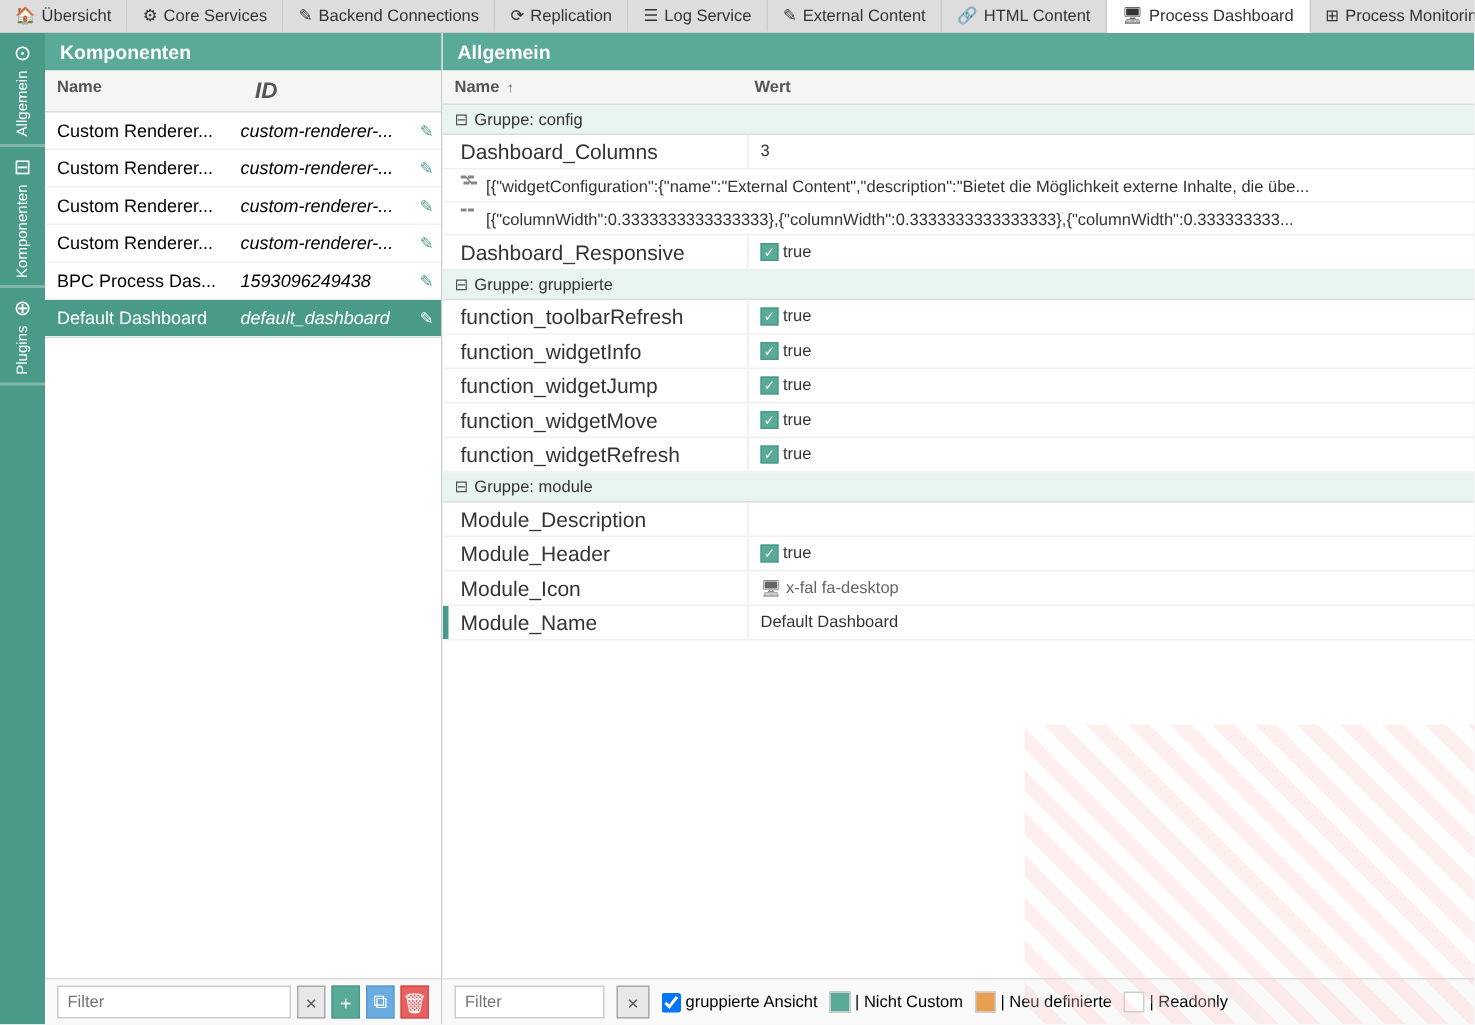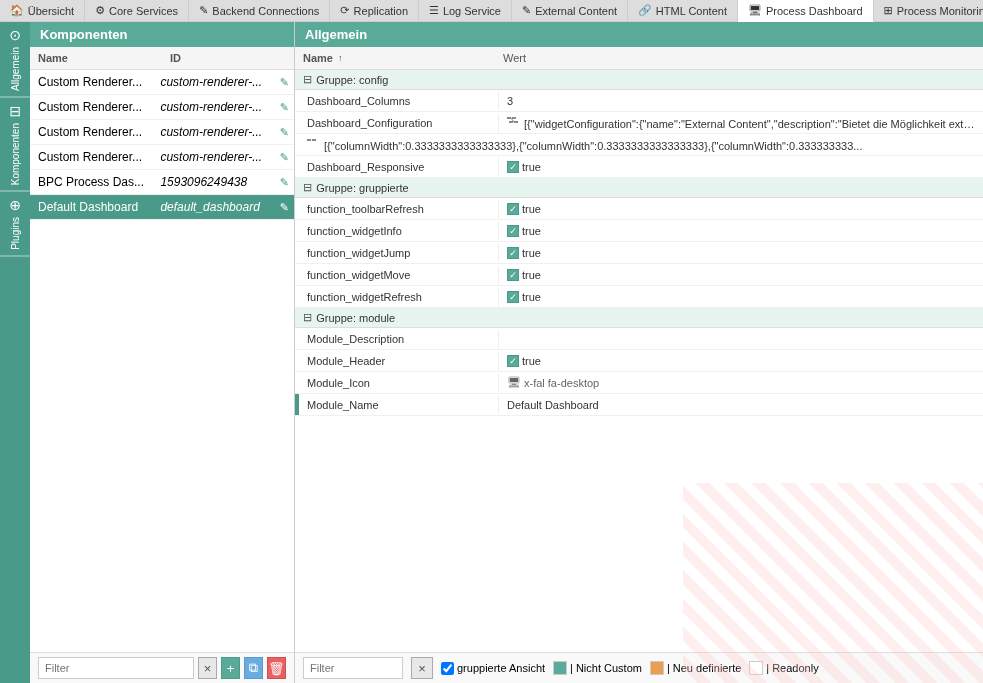--- a/index.html
+++ b/index.html
@@ -83,21 +83,22 @@
       padding: 2px 8px;
       font-weight: bold;
       color: #555;
       font-size: 11px;
     }
     .table-header .col-id {
       flex: 1;
       padding: 2px 8px;
       font-weight: bold;
       color: #555;
-      font-size: 11px;
+      font-size: 15px;
+      font-style: italic;
     }
     .table-list {
       flex: 1;
       overflow-y: auto;
     }
     .table-row {
       display: flex;
       align-items: center;
       border-bottom: 1px solid #f0f0f0;
       padding: 3px 0;
@@ -186,21 +187,21 @@
       font-weight: bold;
       color: #555;
       font-size: 11px;
       display: flex;
       align-items: center;
       gap: 3px;
     }
     .right-table-header .col-value {
       flex: 1;
       padding: 2px 8px;
-      font-weight: normal;
+      font-weight: bold;
       color: #555;
       font-size: 11px;
     }
     .right-table-body {
       flex: 1;
       overflow-y: auto;
     }
     .group-header {
       display: flex;
       align-items: center;
@@ -217,21 +218,21 @@
     }
     .data-row {
       display: flex;
       align-items: center;
       border-bottom: 1px solid #f0f0f0;
       min-height: 22px;
     }
     .data-row .prop-name {
       width: 200px;
       padding: 3px 8px;
-      font-size: 11px;
+      font-size: 14px;
       color: #333;
       border-right: 1px solid #eee;
     }
     .data-row .prop-value {
       flex: 1;
       padding: 3px 8px;
       font-size: 11px;
       color: #333;
       overflow: hidden;
       text-overflow: ellipsis;
@@ -464,21 +465,20 @@
           <span class="collapse-icon">⊟</span>
           <span>Gruppe: config</span>
         </div>
         <div class="data-row">
           <div class="left-indicator"></div>
           <div class="prop-name">Dashboard_Columns</div>
           <div class="prop-value">3</div>
         </div>
         <div class="data-row">
           <div class="left-indicator"></div>
-          <div class="prop-name">Dashboard_Configuration</div>
           <div class="prop-value">
             <span class="config-icon">
               <svg width="14" height="12" viewBox="0 0 14 12">
                   <rect x="0" y="1" width="4" height="2" fill="#888"></rect>
                   <rect x="5" y="1" width="4" height="2" fill="#888"></rect>
                   <rect x="2" y="5" width="4" height="2" fill="#888"></rect>
                   <rect x="7" y="5" width="4" height="2" fill="#888"></rect>
                   <line x1="4" y1="2" x2="7" y2="6" stroke="#888" stroke-width="1"></line>
                 </svg>
             </span>

